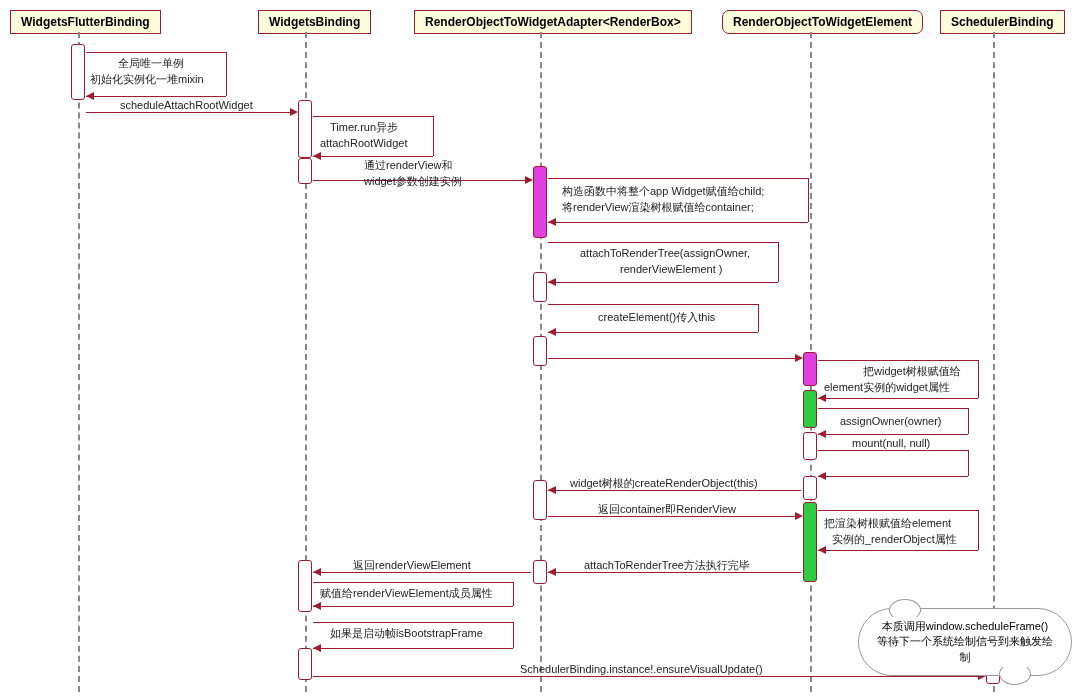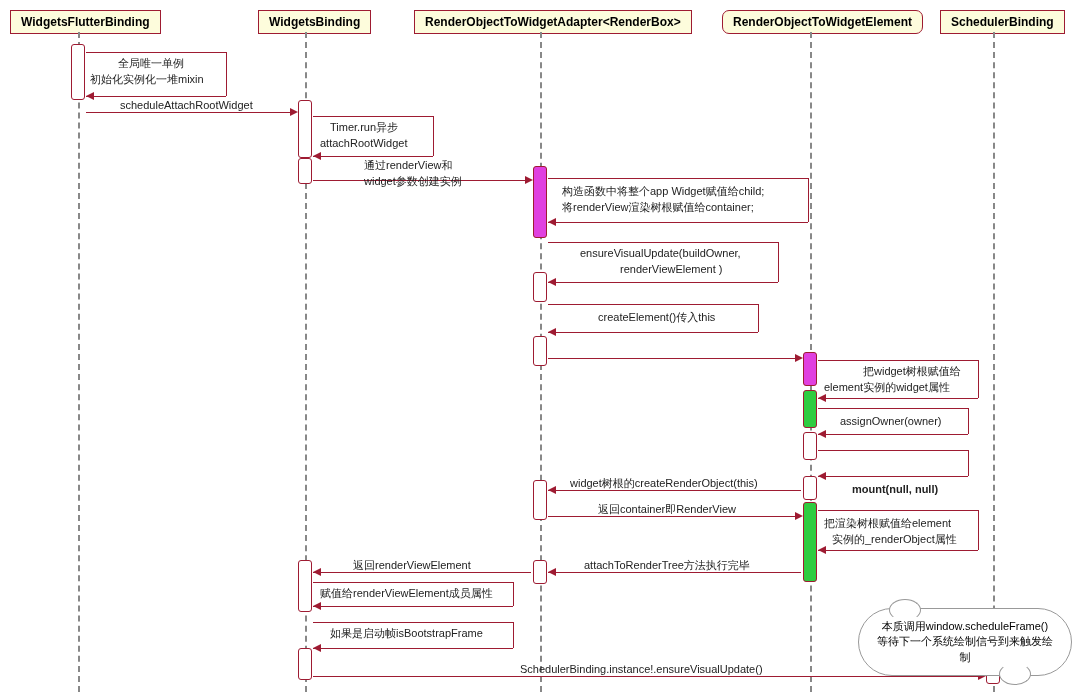--- a/index.html
+++ b/index.html
@@ -142,21 +142,21 @@
 <div class="arrow-line" style="left:808px; top:178px; width:0; border-left:1.5px solid #9e1b32; height:44px; border-top:none;"></div>
 <div class="arrow-line" style="left:548px; top:222px; width:260px;"></div>
 <div class="arrow-head left" style="left:548px; top:218px;"></div>
 <div class="msg-label" style="left:562px; top:184px;"><span>构造函数中将整个app Widget赋值给child;</span></div>
 <div class="msg-label" style="left:562px; top:200px;"><span>将renderView渲染树根赋值给container;</span></div>
 
 <div class="arrow-line" style="left:548px; top:242px; width:230px;"></div>
 <div class="arrow-line" style="left:778px; top:242px; width:0; border-left:1.5px solid #9e1b32; height:40px; border-top:none;"></div>
 <div class="arrow-line" style="left:548px; top:282px; width:230px;"></div>
 <div class="arrow-head left" style="left:548px; top:278px;"></div>
-<div class="msg-label" style="left:580px; top:246px;"><span>ensureVisualUpdate(buildOwner,</span></div>
+<div class="msg-label" style="left:580px; top:246px;"><span>attachToRenderTree(assignOwner,</span></div>
 <div class="msg-label" style="left:620px; top:262px;"><span>renderViewElement )</span></div>
 
 <div class="arrow-line" style="left:548px; top:304px; width:210px;"></div>
 <div class="arrow-line" style="left:758px; top:304px; width:0; border-left:1.5px solid #9e1b32; height:28px; border-top:none;"></div>
 <div class="arrow-line" style="left:548px; top:332px; width:210px;"></div>
 <div class="arrow-head left" style="left:548px; top:328px;"></div>
 <div class="msg-label" style="left:598px; top:310px;">createElement()传入this</div>
 
 <div class="arrow-line" style="left:548px; top:358px; width:253px;"></div>
 <div class="arrow-head right" style="left:795px; top:354px;"></div>
@@ -171,21 +171,21 @@
 <div class="arrow-line" style="left:818px; top:408px; width:150px;"></div>
 <div class="arrow-line" style="left:968px; top:408px; width:0; border-left:1.5px solid #9e1b32; height:26px; border-top:none;"></div>
 <div class="arrow-line" style="left:818px; top:434px; width:150px;"></div>
 <div class="arrow-head left" style="left:818px; top:430px;"></div>
 <div class="msg-label" style="left:840px; top:414px;">assignOwner(owner)</div>
 
 <div class="arrow-line" style="left:818px; top:450px; width:150px;"></div>
 <div class="arrow-line" style="left:968px; top:450px; width:0; border-left:1.5px solid #9e1b32; height:26px; border-top:none;"></div>
 <div class="arrow-line" style="left:818px; top:476px; width:150px;"></div>
 <div class="arrow-head left" style="left:818px; top:472px;"></div>
-<div class="msg-label" style="left:852px; top:482px;font-weight:bold;">mount(null, null)</div>
+<div class="msg-label" style="left:852px; top:436px;">mount(null, null)</div>
 
 <div class="arrow-line" style="left:548px; top:490px; width:253px;"></div>
 <div class="arrow-head left" style="left:548px; top:486px;"></div>
 <div class="msg-label" style="left:570px; top:476px;">widget树根的createRenderObject(this)</div>
 
 <div class="arrow-line" style="left:548px; top:516px; width:253px;"></div>
 <div class="arrow-head right" style="left:795px; top:512px;"></div>
 <div class="msg-label" style="left:598px; top:502px;">返回container即RenderView</div>
 
 <div class="arrow-line" style="left:818px; top:510px; width:160px;"></div>

